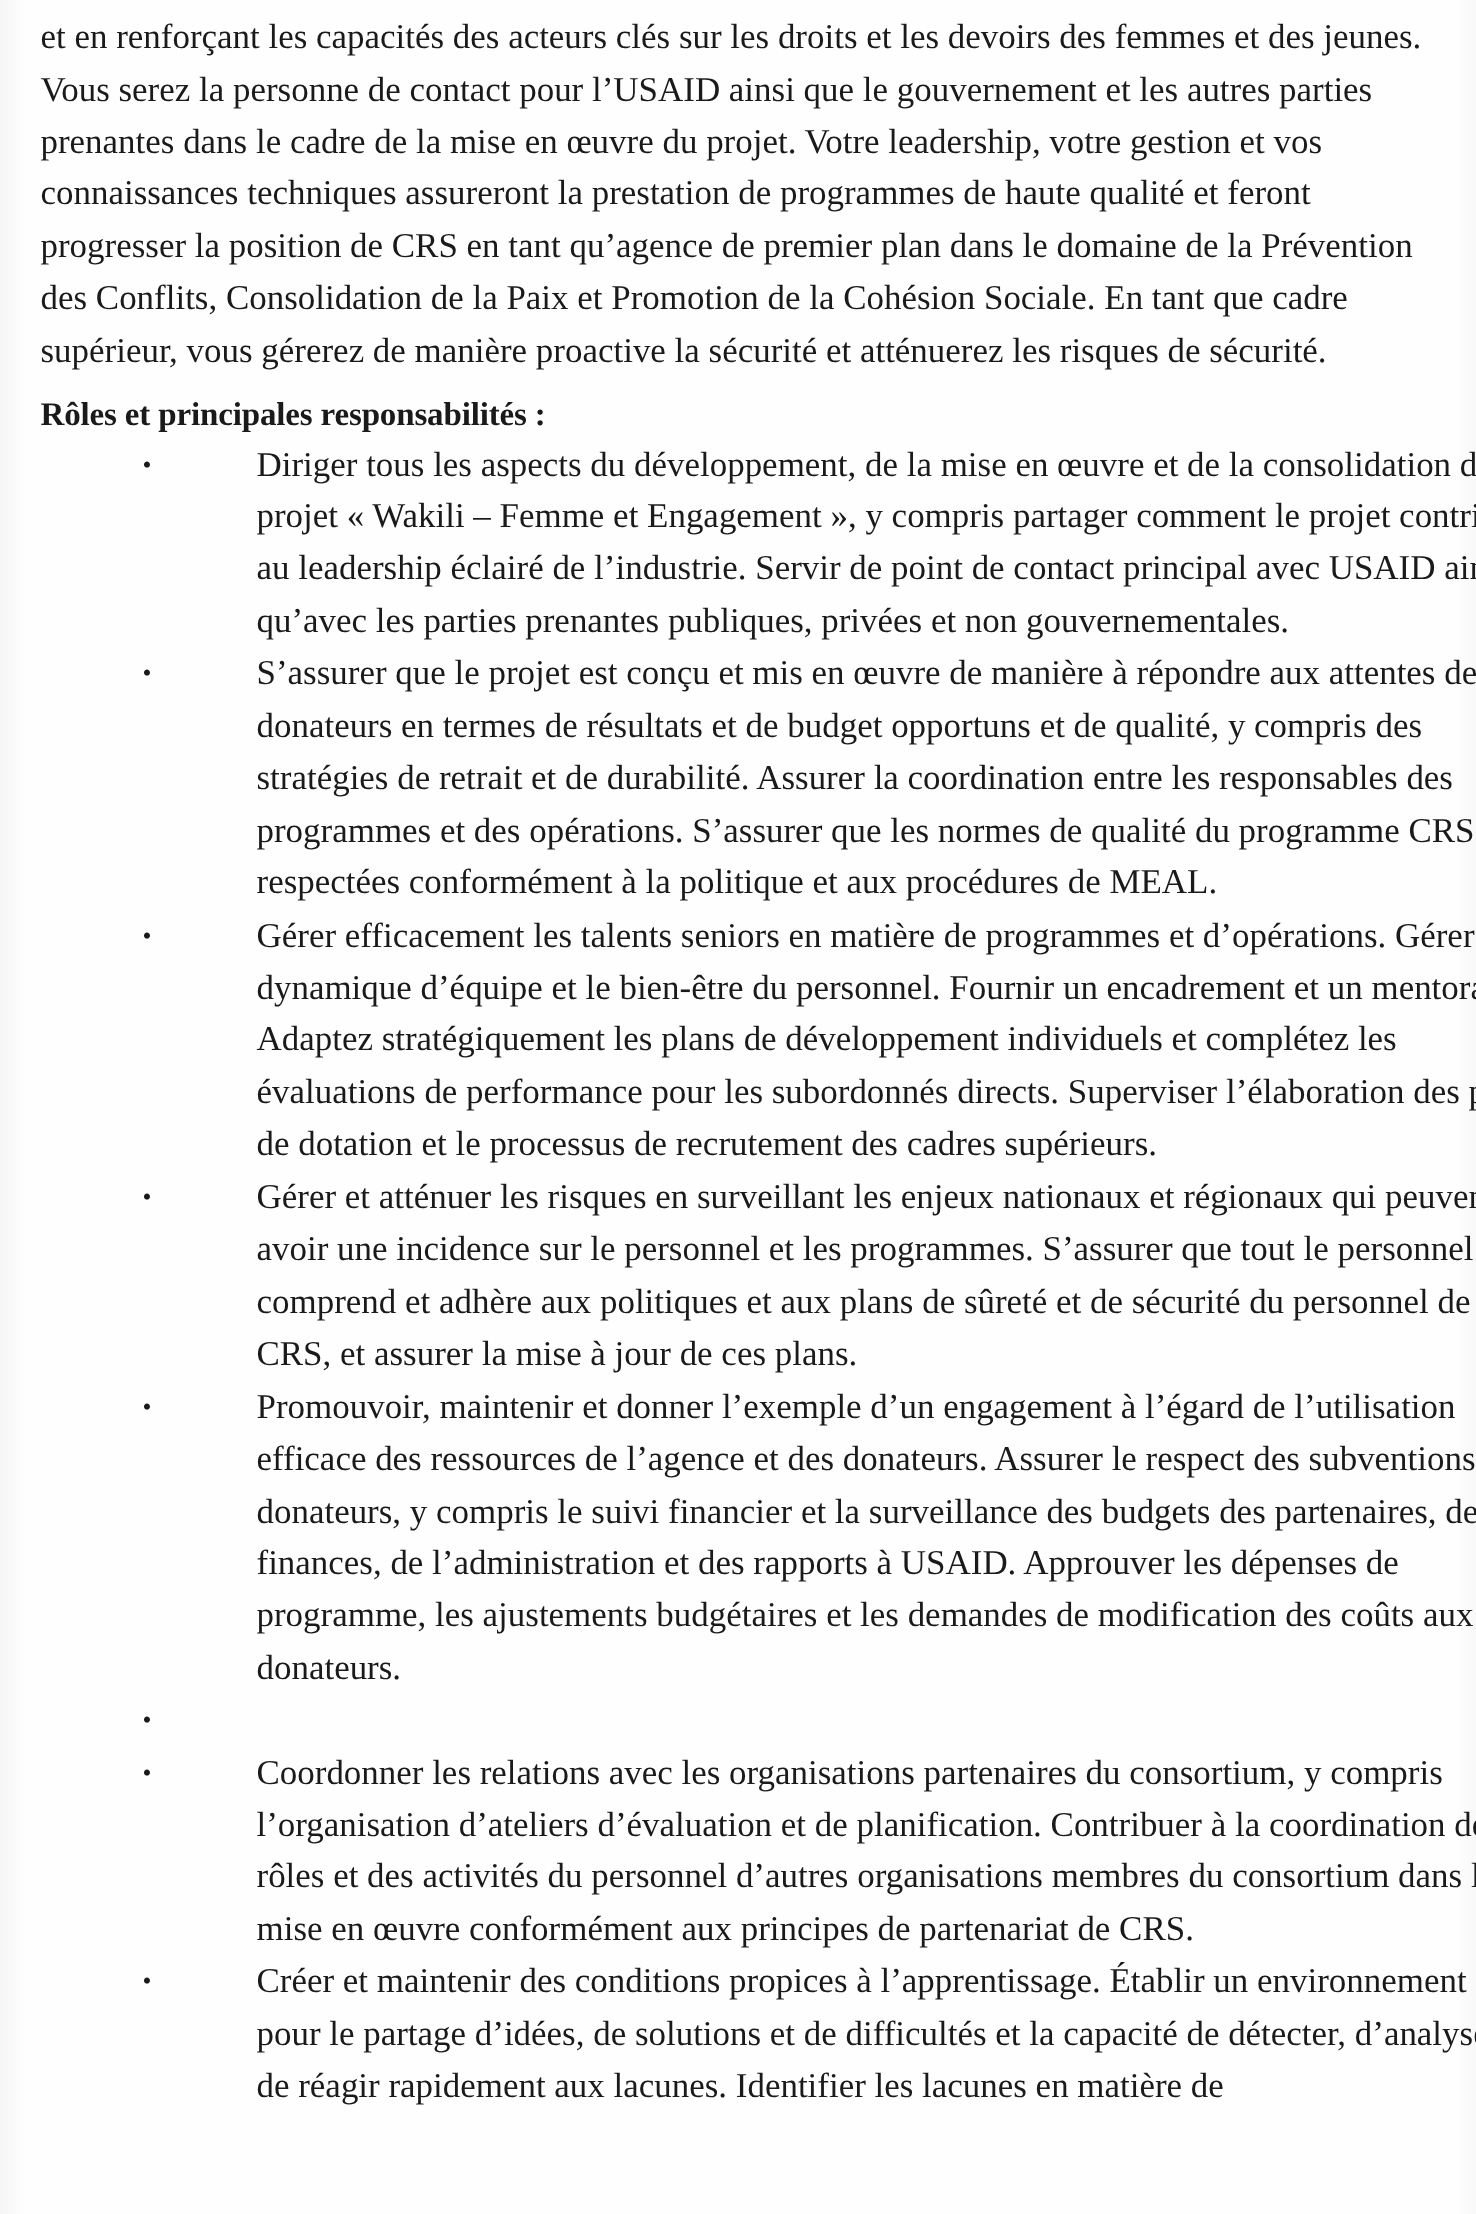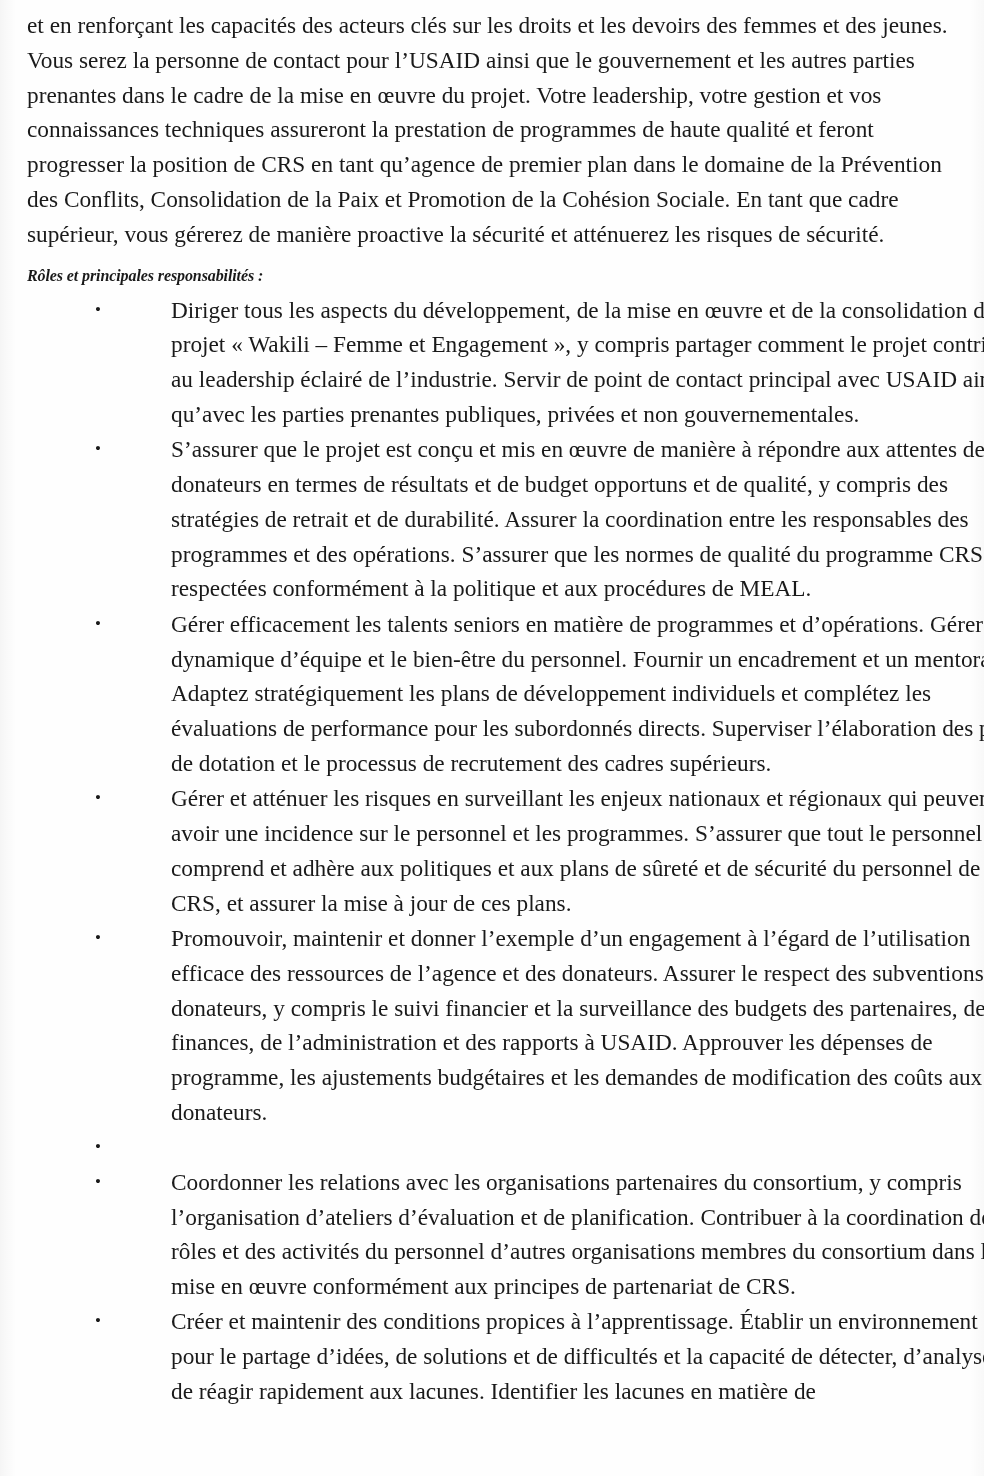--- a/index.html
+++ b/index.html
@@ -43,24 +43,23 @@
     margin: 0 0 6px 0;
     padding: 0;
     width: 936px;
   }
 
   
   .section-heading {
     margin: 0;
     padding: 0;
     font-weight: bold;
-    font-size: 16px;
+    font-size: 22px;
     line-height: 35px;
     letter-spacing: -0.1px;
-    font-style: italic;
   }
 
   
   .bullet-list {
     list-style: none;
     margin: 0;
     padding: 0;
   }
 
   .bullet-item {

